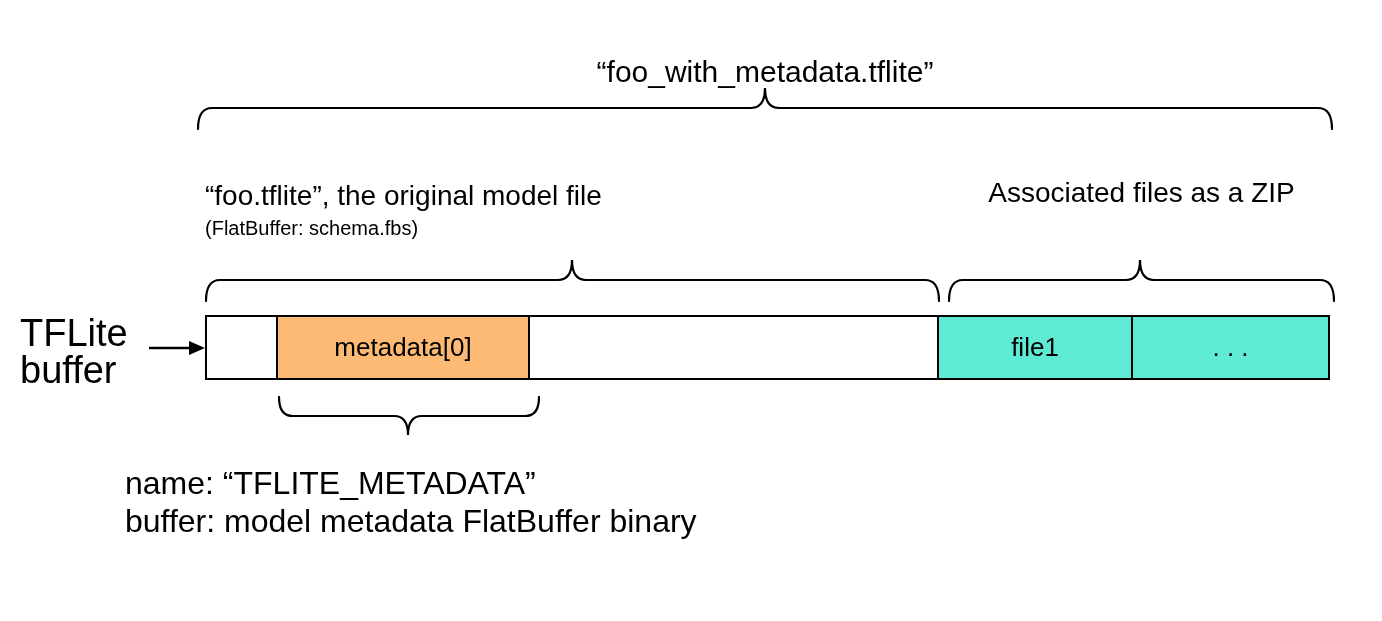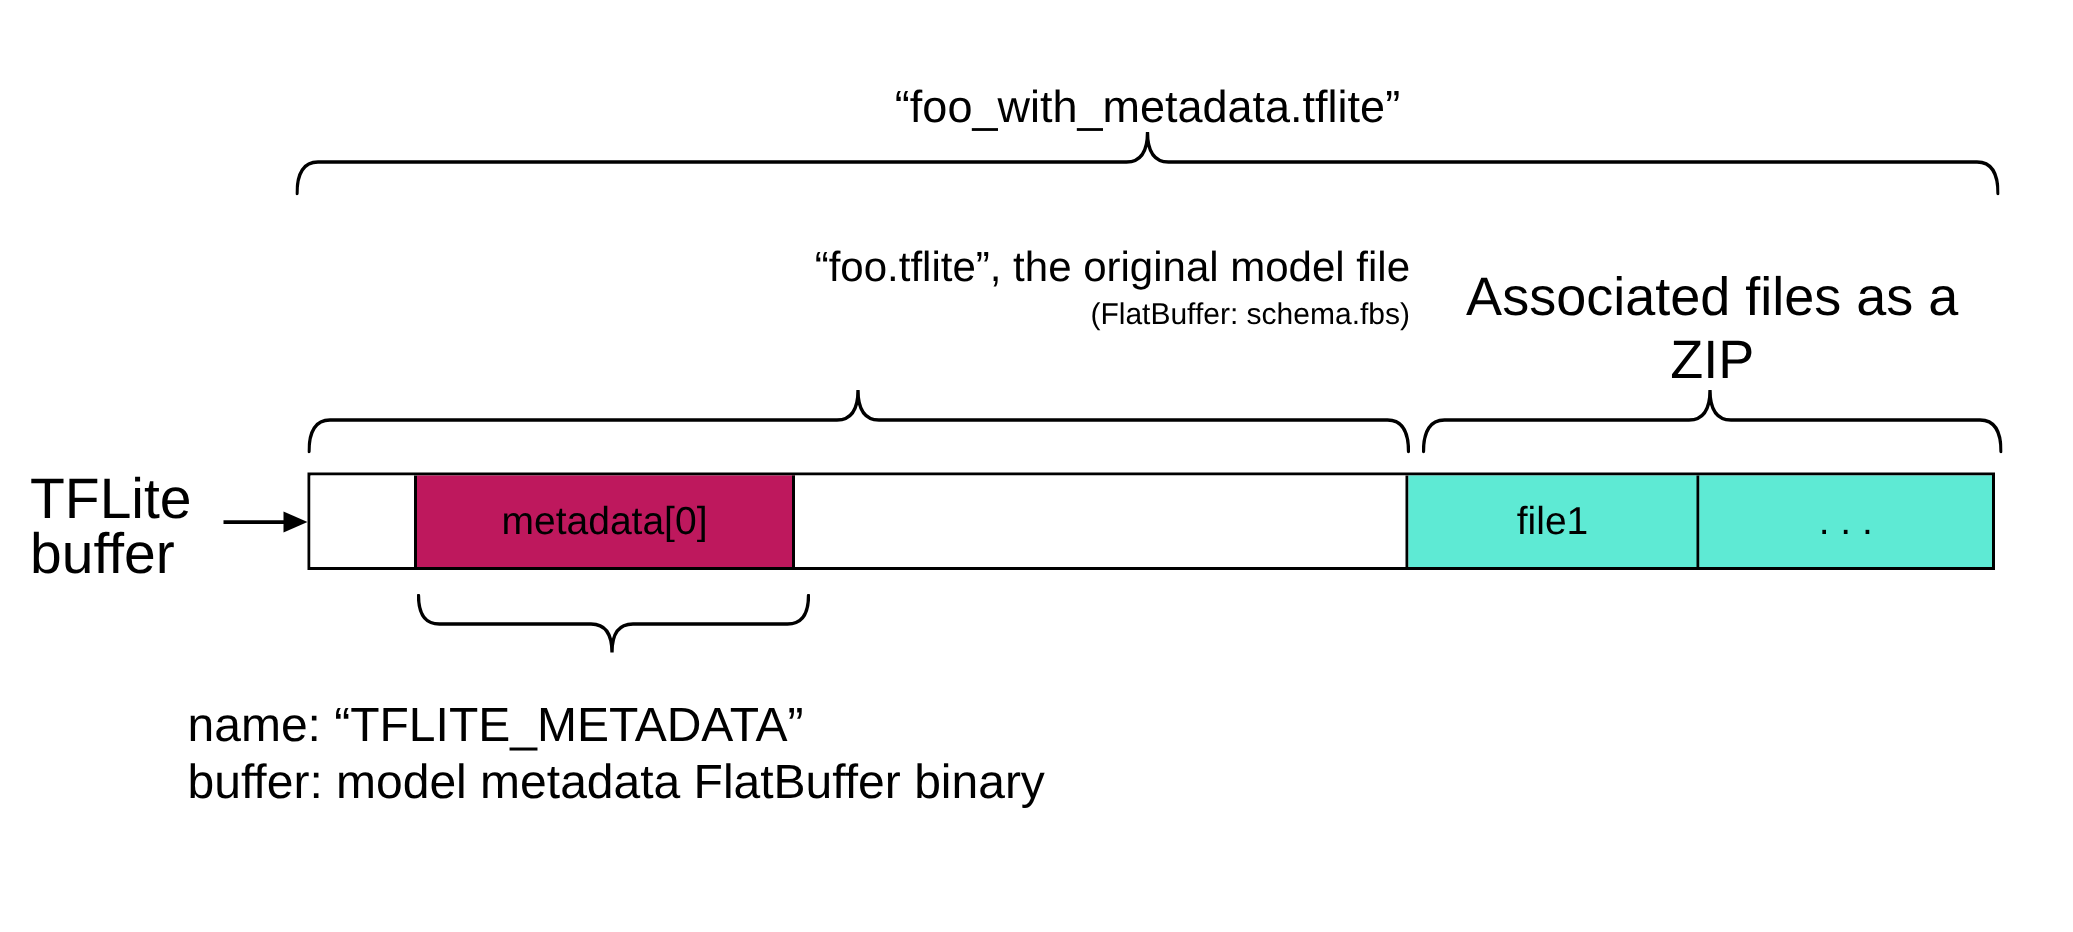--- a/index.html
+++ b/index.html
@@ -27,30 +27,30 @@
 
   .brace { position: absolute; }
   .brace path {
     fill: none;
     stroke: #000000;
     stroke-width: 2.2;
     stroke-linecap: round;
   }
 
   .model-file-label {
-    left: 205px; top: 162px; width: 735px;
-    text-align: right;
+    left: 205px; top: 180px; width: 735px;
+    text-align: left;
   }
   .model-file-label .l1 { font-size: 28px; }
   .model-file-label .l2 { font-size: 20px; margin-top: 5px; }
 
   .zip-label {
     left: 948px; top: 177px; width: 387px;
     text-align: center;
-    font-size: 36px;
+    font-size: 28px;
   }
 
   .side-label {
     left: 20px; top: 315px;
     font-size: 38px;
     line-height: 37px;
   }
 
   .arrow { left: 148px; top: 338px; }
 
@@ -65,21 +65,21 @@
   .seg {
     display: flex;
     align-items: center;
     justify-content: center;
     font-size: 26px;
     box-sizing: border-box;
     height: 100%;
   }
   .seg.sep { border-right: 2px solid #000000; }
   .seg.white { background: #ffffff; }
-  .seg.green { background: #be185d; }
+  .seg.green { background: #fdba74; }
   .seg.gray  { background: #5eead4; }
   .seg-1 { width: 71px; }
   .seg-2 { width: 252px; }
   .seg-3 { width: 409px; }
   .seg-4 { width: 194px; }
   .seg-5 { flex: 1; }
 
   .notes {
     left: 125px; top: 464px;
   }

